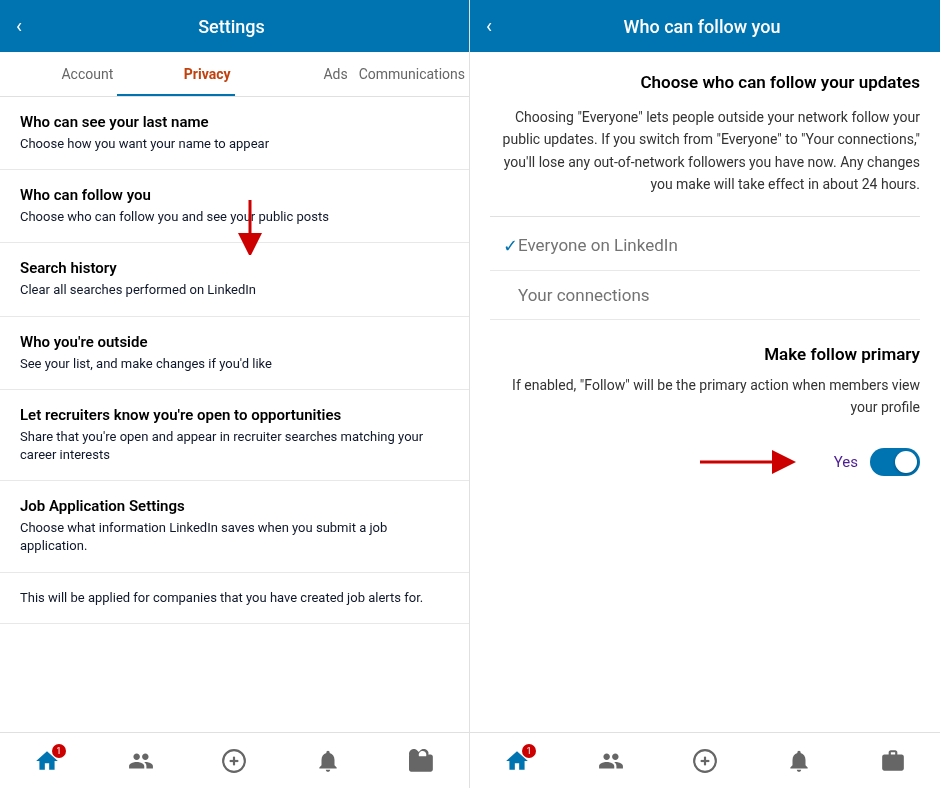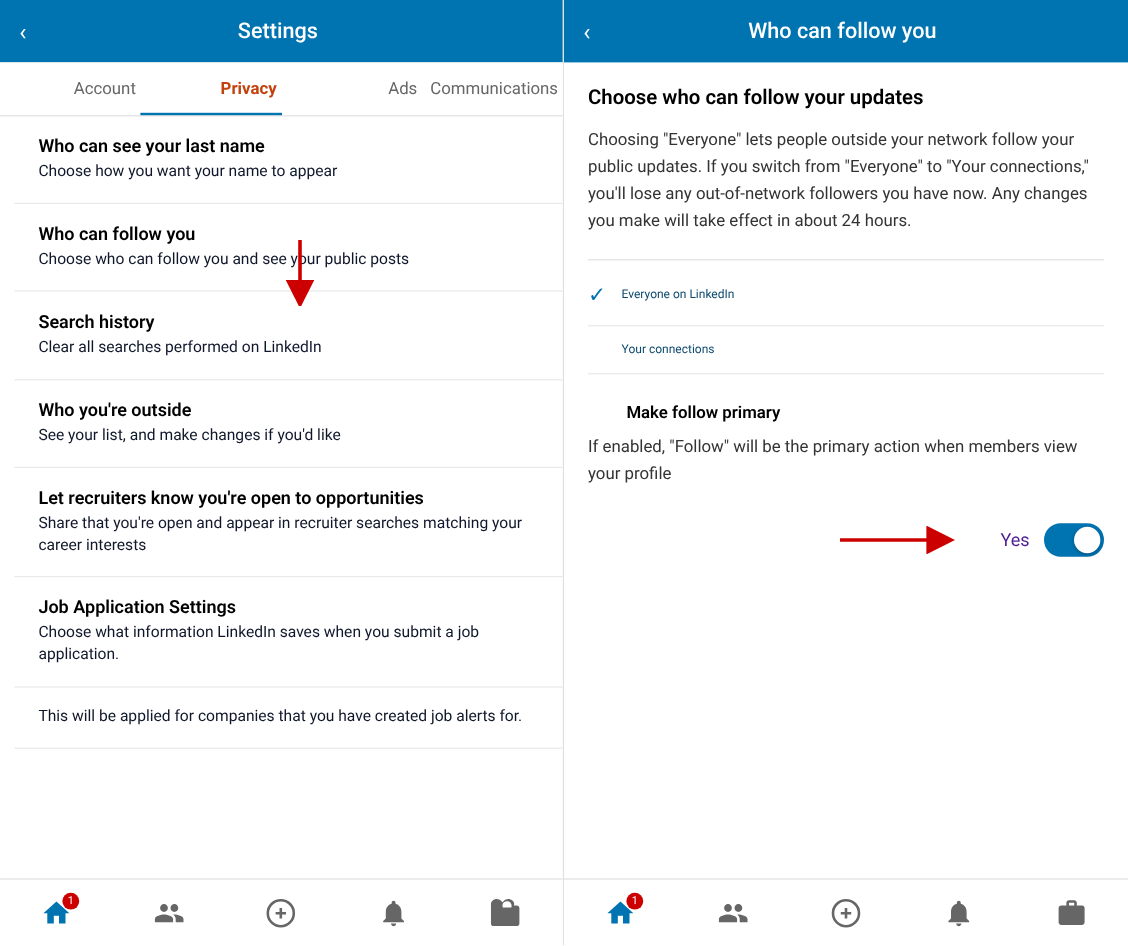--- a/index.html
+++ b/index.html
@@ -75,21 +75,20 @@
       bottom: 0;
       left: 0;
       right: 0;
       height: 2px;
       background: #0073b1;
     }
 
     .settings-list {
       flex: 1;
       overflow-y: auto;
-      padding-left: 12px;
     }
 
     .settings-item {
       padding: 16px 20px;
       border-bottom: 1px solid #e8e8e8;
       cursor: pointer;
       position: relative;
     }
 
     .settings-item-title {
@@ -150,20 +149,21 @@
       height: 788px;
       display: flex;
       flex-direction: column;
       overflow: hidden;
     }
 
     .right-panel .settings-content {
       flex: 1;
       overflow-y: auto;
       padding: 20px 20px;
+      text-align: right;
     }
 
     .section-title-main {
       font-size: 17px;
       font-weight: 600;
       color: #000;
       margin-bottom: 14px;
     }
 
     .section-desc {
@@ -187,30 +187,30 @@
     }
 
     .option-check {
       width: 28px;
       color: #0073b1;
       font-size: 18px;
       flex-shrink: 0;
     }
 
     .option-label {
-      font-size: 10px;
-      color: #0c4a6e;
+      font-size: 17px;
+      color: #737373;
     }
 
     .follow-primary-section {
       margin-top: 24px;
     }
 
     .follow-primary-title {
-      font-size: 14px;
+      font-size: 17px;
       font-weight: 600;
       color: #000;
       margin-bottom: 10px;
       margin-left: 32px;
     }
 
     .follow-primary-desc {
       font-size: 14px;
       color: #333;
       line-height: 1.6;

